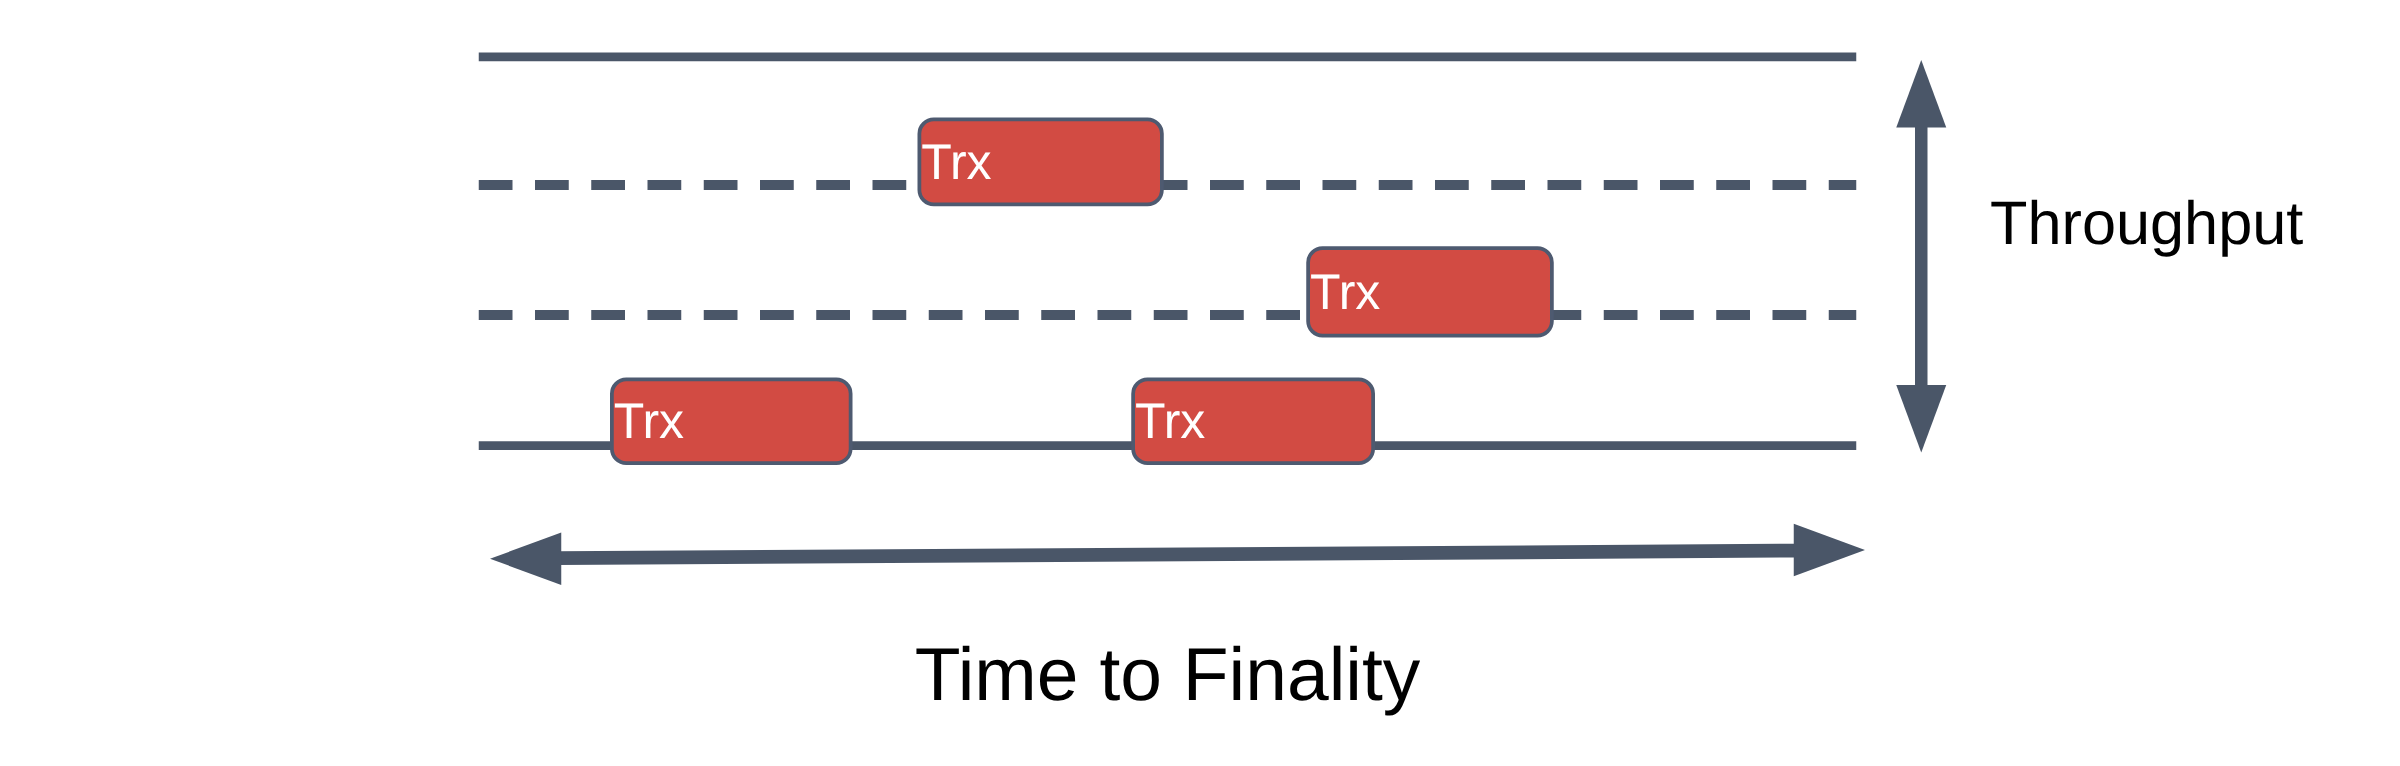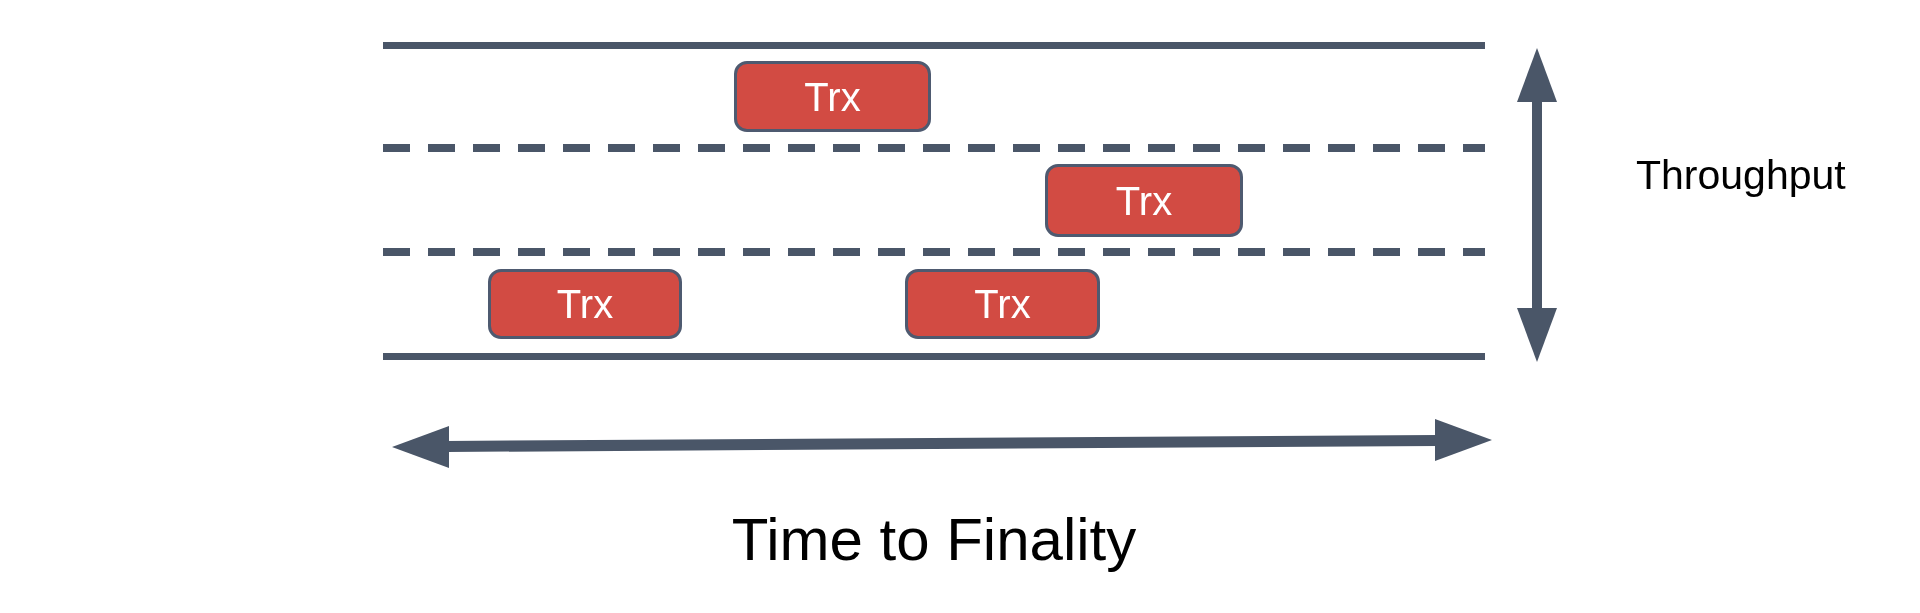--- a/index.html
+++ b/index.html
@@ -23,37 +23,36 @@
   .overlay{
     position:absolute;left:0;top:0;width:1920px;height:613px;
     display:block;
   }
   .trx-box{
     position:absolute;
     background:var(--red);
     border:3px solid var(--box-border);
     border-radius:13px;
     box-sizing:border-box;
-    display:flex;align-items:center;justify-content:center;
+    display:flex;align-items:center;justify-content:flex-start;margin-top:33px;
   }
   .trx-label{
     color:var(--box-text);
     font-size:40px;
     line-height:1;
   }
   .axis-label{
     position:absolute;
     color:var(--text);
     line-height:1;
     white-space:nowrap;
   }
   .axis-label.throughput{
     left:1592px;top:155px;
-    font-size:41px;
-    margin-left:44px;
+    font-size:49px;
   }
   .axis-label.ttf{
     left:934px;top:510px;
     font-size:60px;
     transform:translateX(-50%);
   }
 </style>
 </head>
 <body>
 

